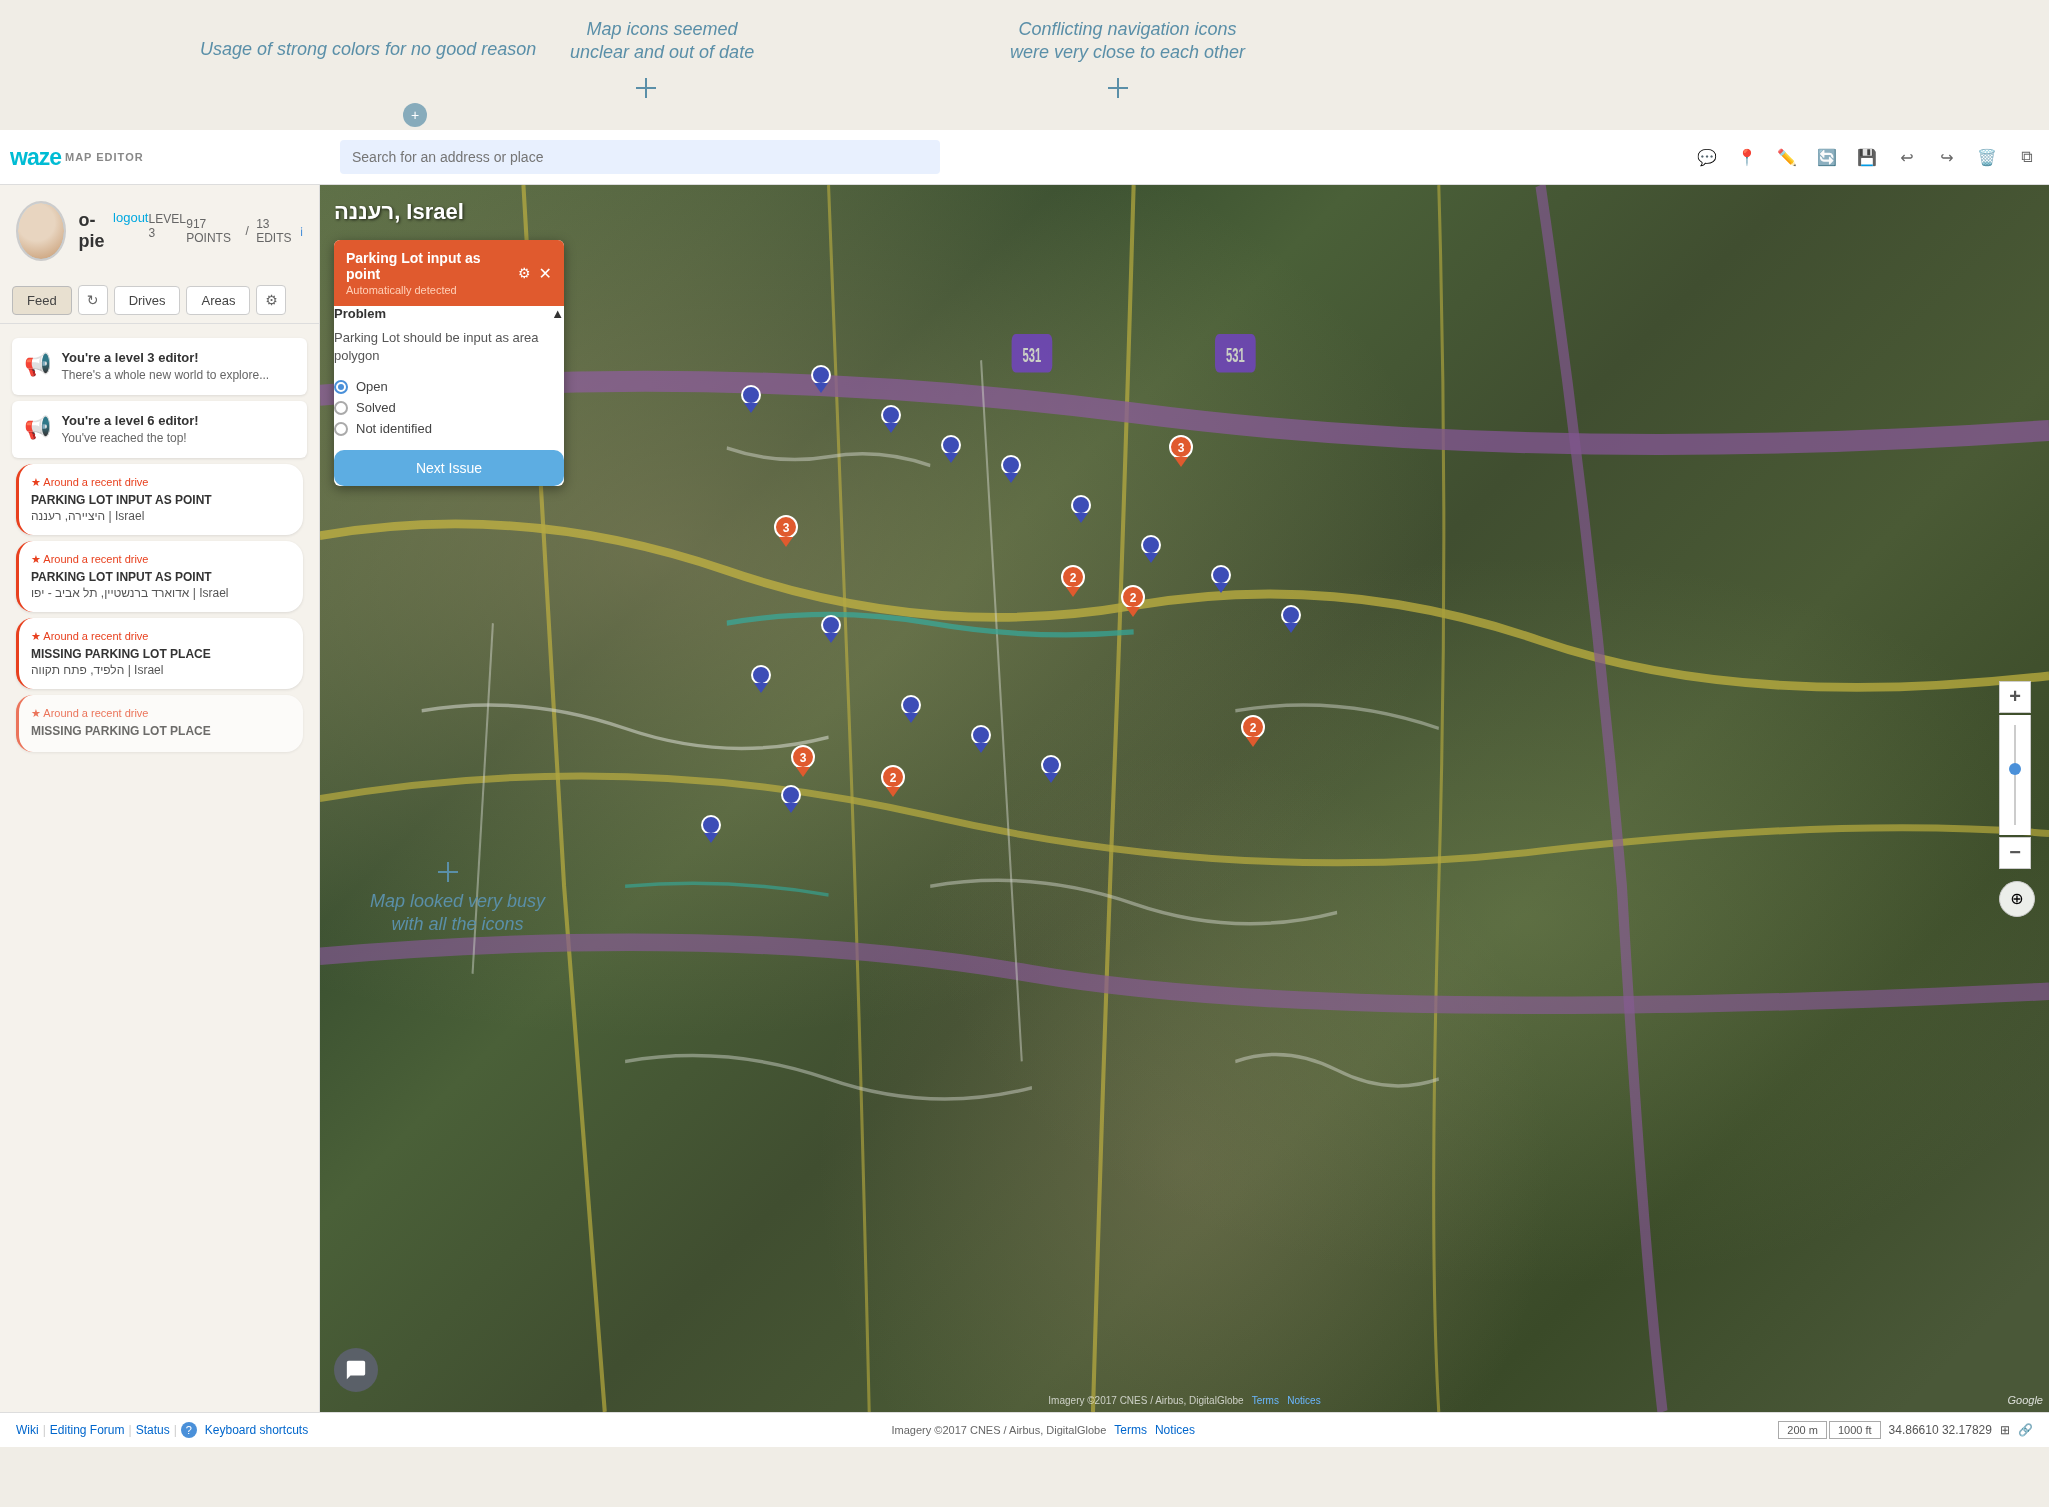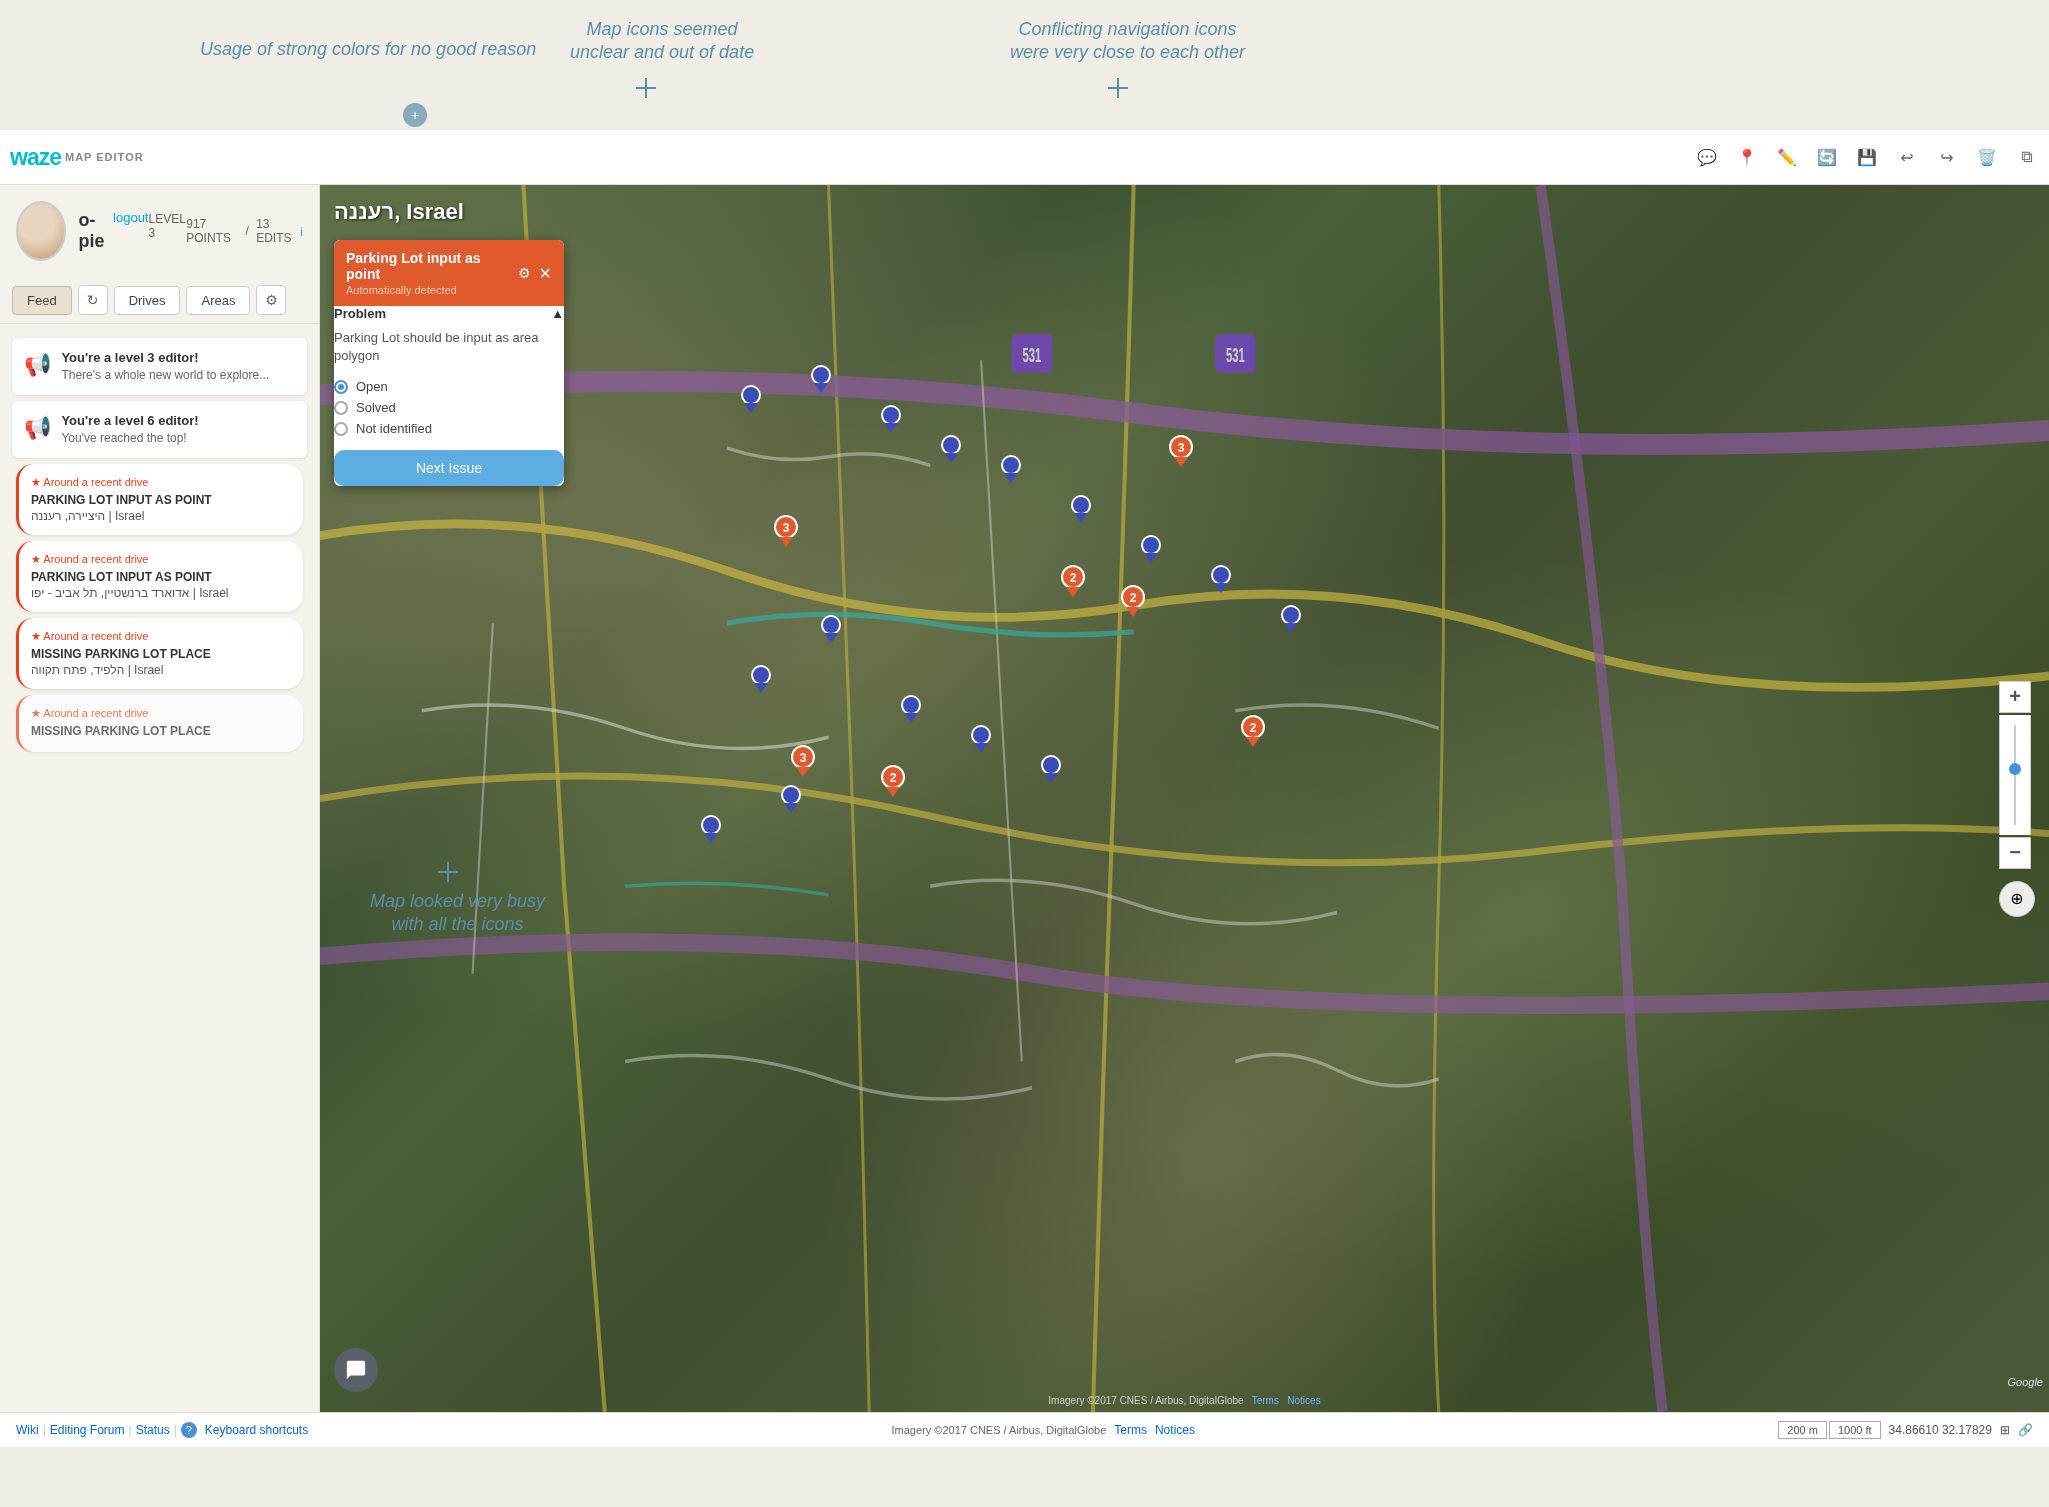--- a/index.html
+++ b/index.html
@@ -565,21 +565,21 @@
       gap: 4px;
       background: rgba(255,255,255,0.9);
       padding: 2px 8px;
       border: 1px solid #aaa;
       font-size: 11px;
     }
 
     
     .google-watermark {
       position: absolute;
-      bottom: 24px;
+      bottom: 6px;
       right: 6px;
       font-size: 11px;
       color: rgba(255,255,255,0.8);
       font-style: italic;
     }
 
     
     .map-copyright {
       position: absolute;
       bottom: 6px;
@@ -640,20 +640,23 @@
       <line x1="0" y1="10" x2="20" y2="10" stroke="#5a8fa8" stroke-width="2"></line>
     </svg>
 </div>
 
 <div class="app-container">
 
   <div class="header">
     <div class="logo-area">
       <span class="waze-logo">waze</span>
       <span class="map-editor-label">MAP EDITOR</span>
+    </div>
+    <div class="search-bar">
+      <input type="text" placeholder="Search for an address or place" style="">
     </div>
     <div class="header-icons">
       <div class="header-icon" title="Chat">💬</div>
       <div class="header-icon" title="Location">📍</div>
       <div class="header-icon" title="Draw">✏️</div>
       <div class="header-icon" title="Refresh">🔄</div>
       <div class="header-icon" title="Save">💾</div>
       <div class="header-icon" title="Undo">↩</div>
       <div class="header-icon" title="Redo">↪</div>
       <div class="header-icon" title="Delete">🗑️</div>

